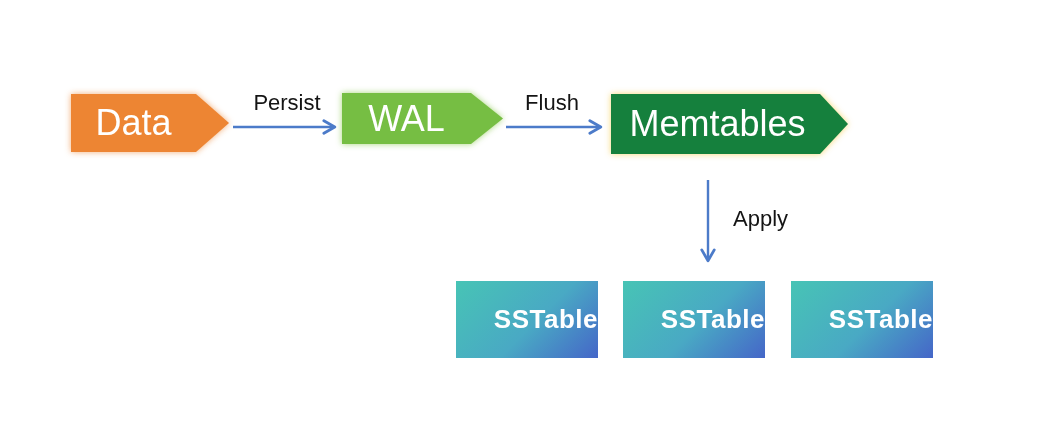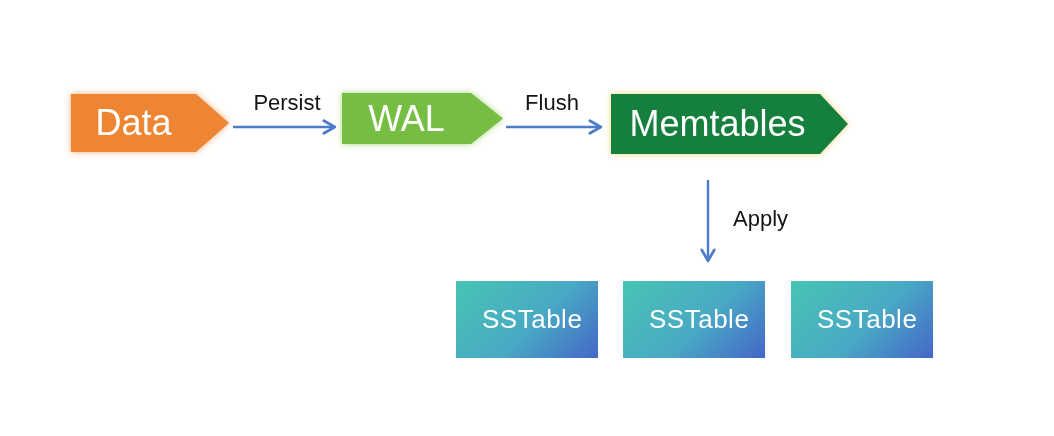--- a/index.html
+++ b/index.html
@@ -12,24 +12,24 @@
     position: relative;
     width: 1054px;
     height: 436px;
     background: #ffffff;
     overflow: hidden;
   }
   .node {
     position: absolute;
     display: flex;
     align-items: center;
-    justify-content: flex-start;
+    justify-content: flex-end;
     color: #ffffff;
     font-size: 27px;
-    font-weight: 400;
+    font-weight: 700;
     letter-spacing: 0.5px;
     box-sizing: border-box;
     padding-left: 26px;
   }
   .pent-wrap { 
     position: absolute;
   }
   .pent {
     width: 100%;
     height: 100%;

